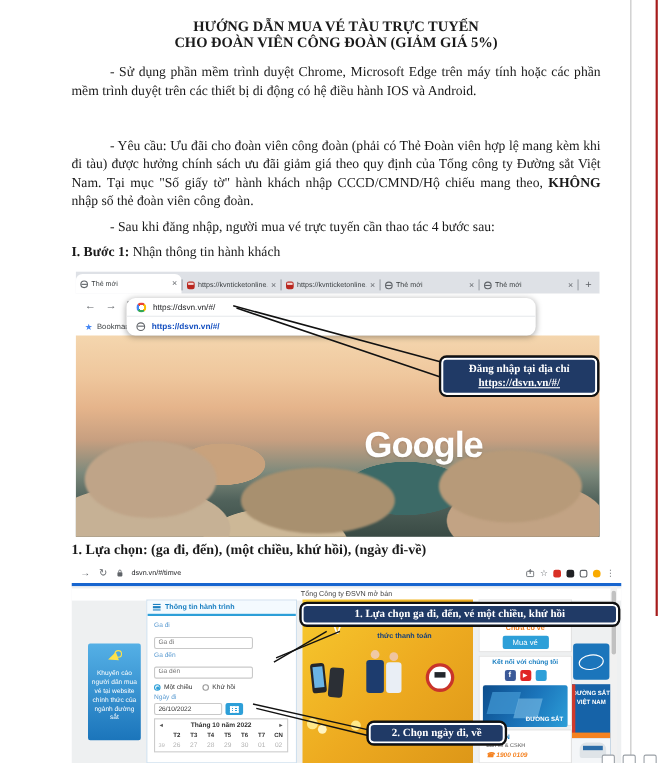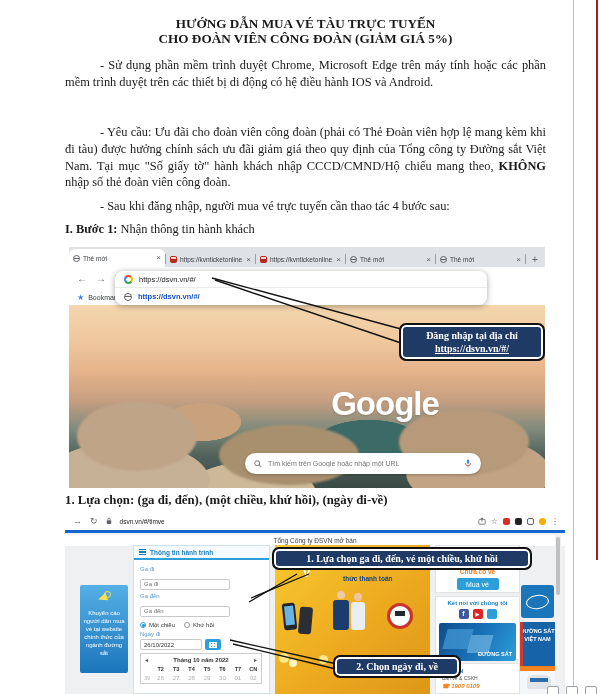--- a/index.html
+++ b/index.html
@@ -238,32 +238,20 @@
       <span class="bm-star">★</span>
       <span class="bm-label">Bookmarks</span>
     </div>
 
     <div class="photo">
       <div class="rock" style="left:8px;top:96px;width:120px;height:70px;background:#bfa488"></div>
       <div class="rock" style="left:150px;top:120px;width:140px;height:60px;background:#a8906f"></div>
       <div class="rock" style="left:330px;top:104px;width:130px;height:66px;background:#b79a79"></div>
     </div>
     <div class="google-logo">Google</div>
-    <div class="searchpill">
-      <svg class="magsvg" width="8" height="8" viewBox="0 0 10 10">
-          <circle cx="4" cy="4" r="3" fill="none" stroke="#888" stroke-width="1.3"></circle>
-          <line x1="6.3" y1="6.3" x2="9" y2="9" stroke="#888" stroke-width="1.3"></line>
-        </svg>
-      <input type="text" placeholder="Tìm kiếm trên Google hoặc nhập một URL" style="">
-      <svg class="micsvg" width="8" height="9" viewBox="0 0 10 12">
-          <rect x="3.5" y="0.5" width="3" height="6" rx="1.5" fill="#4285f4"></rect>
-          <path d="M1.5 5.5 a3.5 3.5 0 0 0 7 0" fill="none" stroke="#ea4335" stroke-width="1.1"></path>
-          <line x1="5" y1="9" x2="5" y2="11" stroke="#34a853" stroke-width="1.1"></line>
-        </svg>
-    </div>
 
     <div class="omnibox">
       <div class="omnirow first">
         <span class="gicon"></span>
         <span class="omni-url">https://dsvn.vn/#/</span>
       </div>
       <div class="omnirow">
         <span class="sglobe"></span>
         <span class="omni-sugg">https://dsvn.vn/#/</span>
       </div>
@@ -428,21 +416,21 @@
       <div class="thumb2"></div>
     </div>
 
     <svg class="arrowsvg" viewBox="0 0 500 182">
       <line x1="244" y1="62" x2="186" y2="86" stroke="#111" stroke-width="1.3"></line>
       <line x1="232" y1="62" x2="184" y2="90" stroke="#111" stroke-width="1.3"></line>
       <line x1="272" y1="152" x2="165" y2="128" stroke="#111" stroke-width="1.3"></line>
       <line x1="275" y1="158" x2="168" y2="132" stroke="#111" stroke-width="1.3"></line>
     </svg>
 
-    <div class="callout" style="left:207px;top:35px;width:260px;padding:4px 6px;font-size:10px">1. Lựa chọn ga đi, đến, vé một chiều, khứ hồi</div>
+    <div class="callout" style="left:207px;top:35px;width:292px;padding:4px 6px;font-size:10px">1. Lựa chọn ga đi, đến, vé một chiều, khứ hồi</div>
     <div class="callout" style="left:268px;top:143px;width:128px;padding:4px 6px;font-size:10px">2. Chọn ngày đi, về</div>
   </div>
 
   <div class="pageline"></div>
   <div class="redline"></div>
   <div class="cutsq" style="left:547px"></div>
   <div class="cutsq" style="left:566px"></div>
   <div class="cutsq" style="left:585px"></div>
 </div>
 

